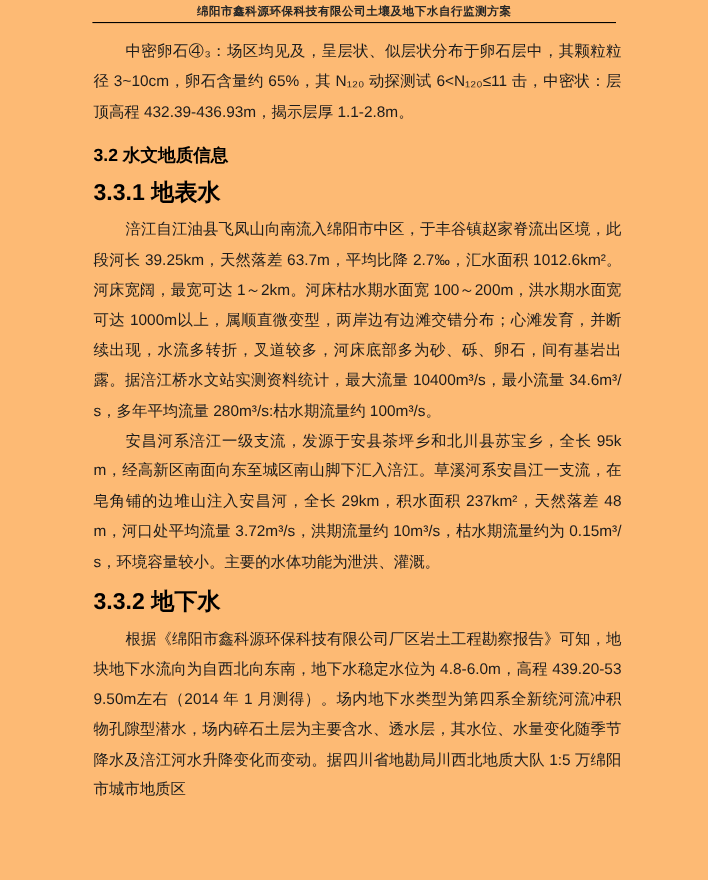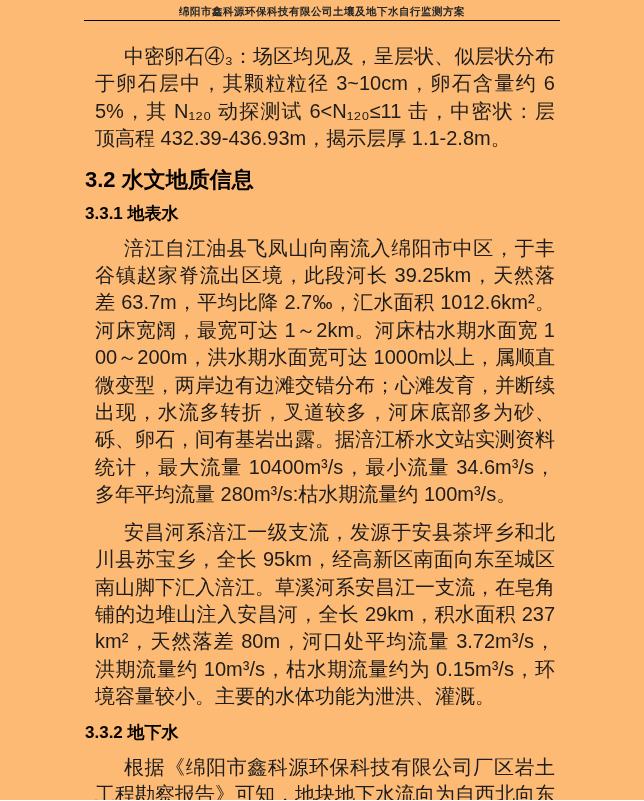--- a/index.html
+++ b/index.html
@@ -32,44 +32,44 @@
     margin: 2px auto 0 auto;
     border-top: 1.8px solid #000000;
     height: 0;
   }
   .doc-content {
     margin: 0 79px 0 85px;   
     padding-top: 12px;
     text-align: justify;
   }
   .para {
-    margin: 10px;
-    font-size: 20px;
+    margin: 0;
+    font-size: 14px;
     line-height: 27.4px;
     text-indent: 29px;
     word-break: break-all;
   }
   .heading-2 {
     margin: 14px 0 10px 0;
-    font-size: 22px;
+    font-size: 16px;
     font-weight: bold;
     line-height: 25px;
     color: #000000;
     text-indent: 0;
   }
   .heading-3 {
     margin: 10px 0 8px 0;
-    font-size: 17px;
+    font-size: 21px;
     font-weight: bold;
     line-height: 23px;
     color: #000000;
     text-indent: 0;
   }
   .heading-3.second {
-    margin-top: 0;
+    margin-top: 12px;
   }
 </style>
 </head>
 <body>
 
 <div class="page">
 
   <div class="doc-header">
     <div class="doc-header-title">绵阳市鑫科源环保科技有限公司土壤及地下水自行监测方案</div>
     <div class="doc-header-rule"></div>
@@ -79,21 +79,21 @@
 
     <p class="para">中密卵石④₃：场区均见及，呈层状、似层状分布于卵石层中，其颗粒粒径 3~10cm，卵石含量约 65%，其 N₁₂₀ 动探测试 6&lt;N₁₂₀≤11 击，中密状：层顶高程 432.39-436.93m，揭示层厚 1.1-2.8m。</p>
 
     <h2 class="heading-2">3.2 水文地质信息</h2>
 
     <h3 class="heading-3">3.3.1 地表水</h3>
 
 
     <p class="para">涪江自江油县飞凤山向南流入绵阳市中区，于丰谷镇赵家脊流出区境，此段河长 39.25km，天然落差 63.7m，平均比降 2.7‰，汇水面积 1012.6km²。河床宽阔，最宽可达 1～2km。河床枯水期水面宽 100～200m，洪水期水面宽可达 1000m以上，属顺直微变型，两岸边有边滩交错分布；心滩发育，并断续出现，水流多转折，叉道较多，河床底部多为砂、砾、卵石，间有基岩出露。据涪江桥水文站实测资料统计，最大流量 10400m³/s，最小流量 34.6m³/s，多年平均流量 280m³/s:枯水期流量约 100m³/s。</p>
 
-    <p class="para">安昌河系涪江一级支流，发源于安县茶坪乡和北川县苏宝乡，全长 95km，经高新区南面向东至城区南山脚下汇入涪江。草溪河系安昌江一支流，在皂角铺的边堆山注入安昌河，全长 29km，积水面积 237km²，天然落差 80m，河口处平均流量 3.72m³/s，洪期流量约 10m³/s，枯水期流量约为 0.15m³/s，环境容量较小。主要的水体功能为泄洪、灌溉。</p>
+    <p class="para">安昌河系涪江一级支流，发源于安县茶坪乡和北川县苏宝乡，全长 95km，经高新区南面向东至城区南山脚下汇入涪江。草溪河系安昌江一支流，在皂角铺的边堆山注入安昌河，全长 29km，积水面积 237km²，天然落差 48m，河口处平均流量 3.72m³/s，洪期流量约 10m³/s，枯水期流量约为 0.15m³/s，环境容量较小。主要的水体功能为泄洪、灌溉。</p>
 
     <h3 class="heading-3 second">3.3.2 地下水</h3>
 
     <p class="para">根据《绵阳市鑫科源环保科技有限公司厂区岩土工程勘察报告》可知，地块地下水流向为自西北向东南，地下水稳定水位为 4.8-6.0m，高程 439.20-539.50m左右（2014 年 1 月测得）。场内地下水类型为第四系全新统河流冲积物孔隙型潜水，场内碎石土层为主要含水、透水层，其水位、水量变化随季节降水及涪江河水升降变化而变动。据四川省地勘局川西北地质大队 1:5 万绵阳市城市地质区</p>
 
   </div>
 
 </div>
 
 </body></html>

